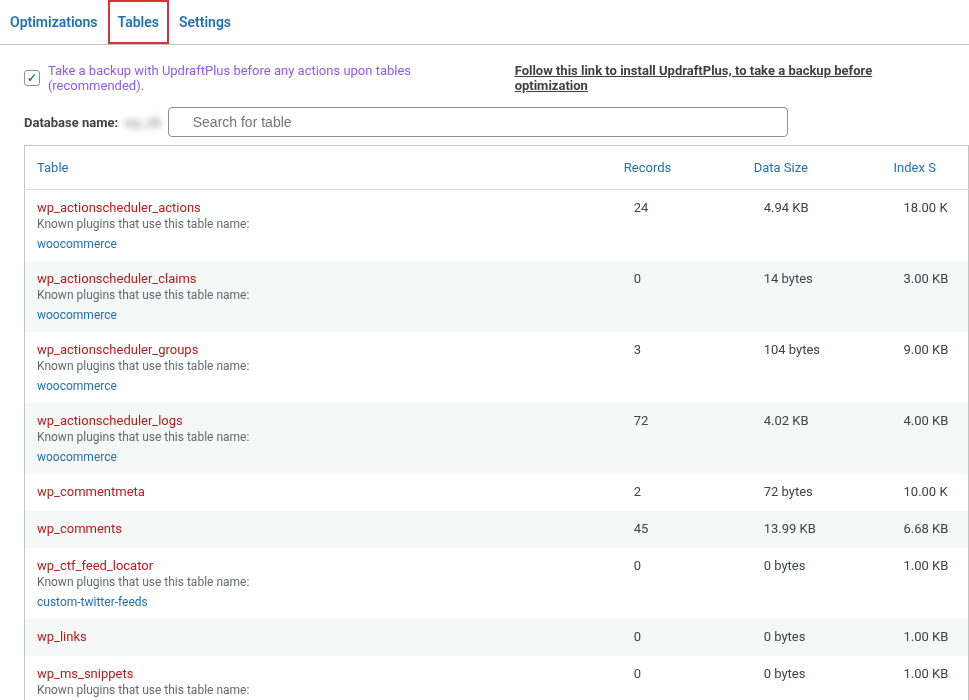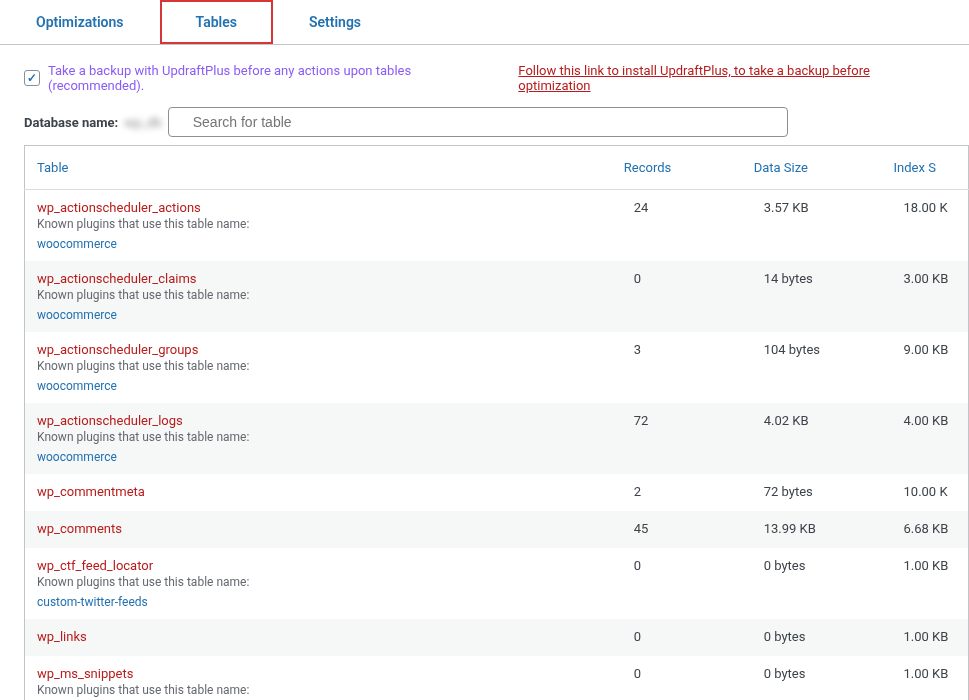--- a/index.html
+++ b/index.html
@@ -9,21 +9,21 @@
     color: #3c434a;
     background: #fff;
     width: 969px;
   }
   .tabs {
     display: flex;
     border-bottom: 1px solid #c3c4c7;
     background: #fff;
   }
   .tab {
-    padding: 12px 34px;
+    padding: 12px 8px;
     font-size: 14px;
     font-weight: 600;
     color: #2271b1;
     cursor: pointer;
     border: 2px solid transparent;
     text-align: center;
   }
   .tab.active {
     border: 2px solid #d63638;
     border-bottom: 2px solid #d63638;
@@ -50,23 +50,24 @@
   }
   .checkbox.checked::after {
     content: "✓";
     color: #2271b1;
     font-size: 12px;
     font-weight: bold;
   }
   .backup-text { font-size: 13px; color: #8b5cf6; }
   .backup-link {
     font-size: 13px;
-    color: #b91c1c;
+    color: #404040;
     text-decoration: underline;
     cursor: pointer;
+    font-weight: bold;
   }
   .dbname-row {
     display: flex;
     align-items: center;
     gap: 6px;
     margin-bottom: 8px;
   }
   .dbname-label { font-weight: bold; font-size: 13px; }
   .dbname-value {
     filter: blur(3px);
@@ -151,21 +152,21 @@
       </tr>
     </thead>
     <tbody id="table-body">
         <tr>
           <td>
             <div class="table-name">wp_actionscheduler_actions</div>
             <div class="known-text">Known plugins that use this table name:</div>
             <div><span class="plugin-link">woocommerce</span></div>
           </td>
           <td>24</td>
-          <td>3.57 KB</td>
+          <td>4.94 KB</td>
           <td>18.00 K</td>
         </tr>
         <tr class="alt">
           <td>
             <div class="table-name">wp_actionscheduler_claims</div>
             <div class="known-text">Known plugins that use this table name:</div>
             <div><span class="plugin-link">woocommerce</span></div>
           </td>
           <td>0</td>
           <td>14 bytes</td>

